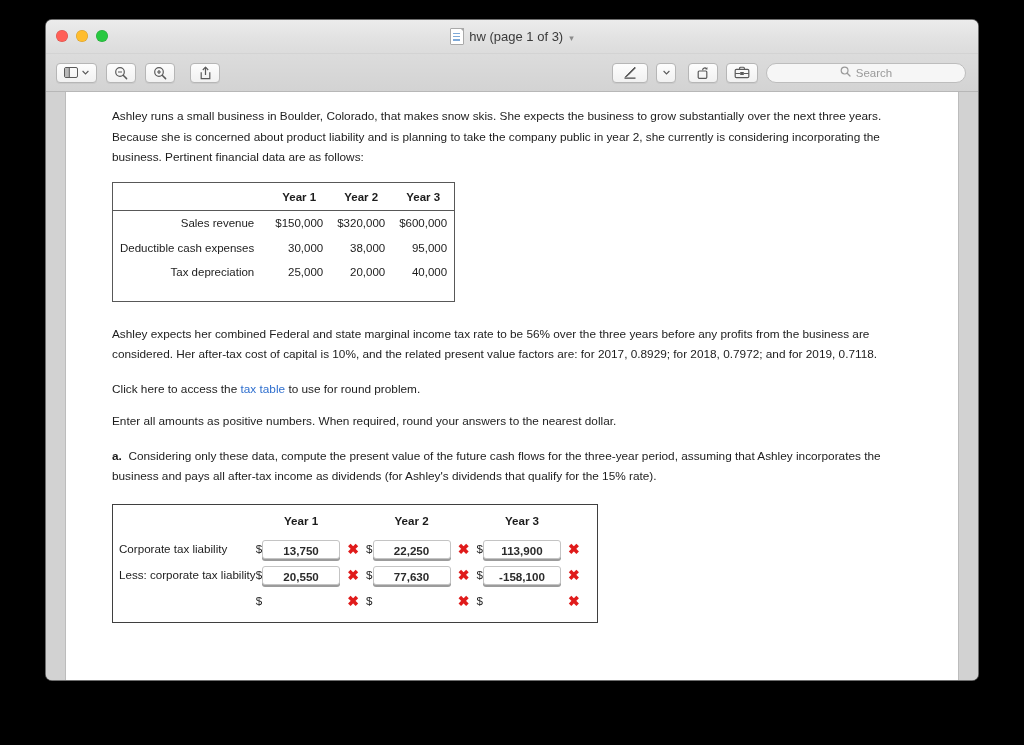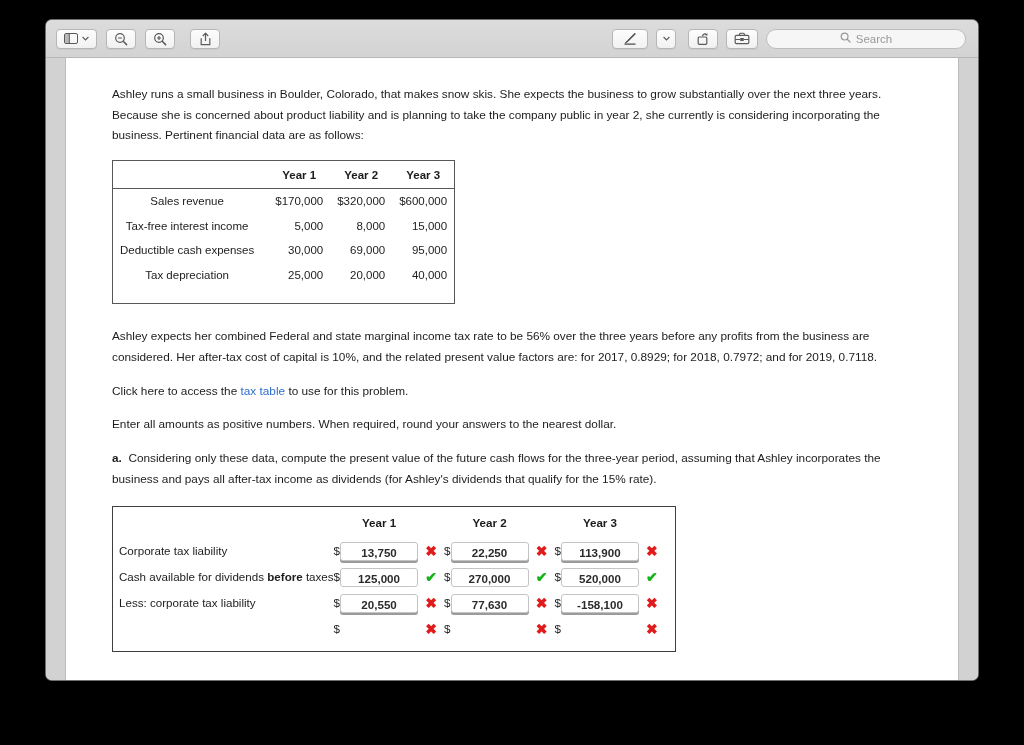--- a/index.html
+++ b/index.html
@@ -157,21 +157,21 @@
 
   .page {
     flex: 1 1 auto;
     background: #ffffff;
     position: relative;
     overflow: hidden;
     padding: 0;
   }
   .page-inner {
     position: absolute;
-    left: 0; top: 12px;
+    left: 0; top: 0;
     width: 100%;
   }
 
   
   .doc {
     font-size: 11.8px;
     color: #1c1c1c;
     line-height: 20.5px;
     padding: 14px 46px 0 46px;
   }
@@ -192,21 +192,21 @@
     white-space: nowrap;
   }
   table.given thead th {
     font-weight: bold;
     text-align: center;
     border-bottom: 1px solid #585858;
     padding-top: 4px;
     padding-bottom: 3px;
   }
   table.given thead th.blank { border-bottom: 1px solid #585858; }
-  table.given tbody td.lbl { text-align: center; padding-right: 14px; }
+  table.given tbody td.lbl { text-align: right; padding-right: 14px; }
   table.given tbody td.num { text-align: right; }
   table.given tbody tr:last-child td { padding-bottom: 18px; }
 
   
   .answer-box {
     border: 1px solid #3f3f3f;
     margin: 3px 0 0 0;
     padding: 6px 10px 8px 6px;
     display: inline-block;
   }
@@ -261,20 +261,32 @@
   }
   .inputbox.shadowed {
     box-shadow: 0 2px 0 0 #9b9b9b;
   }
 </style>
 </head>
 <body>
 
 <div id="window">
 
+  <div class="titlebar">
+    <div class="traffic">
+      <div class="light red"></div>
+      <div class="light yellow"></div>
+      <div class="light green"></div>
+    </div>
+    <div class="doc-title">
+      <span class="doc-icon"></span>
+      <span>hw (page 1 of 3)</span>
+      <span class="title-chevron">▾</span>
+    </div>
+  </div>
 
   <div class="toolbar">
     <div class="tb-left">
 
       <div class="tbtn wide">
         <span>
           <svg width="14" height="11" viewBox="0 0 14 11">
             <rect x="0.5" y="0.5" width="13" height="10" rx="1.5" fill="none" stroke="#5a5a5a"></rect>
             <rect x="1" y="1" width="4.2" height="9" fill="#b9b9b9"></rect>
             <line x1="5.3" y1="0.5" x2="5.3" y2="10.5" stroke="#5a5a5a"></line>
@@ -388,48 +400,42 @@
               <tr>
                 <th class="blank"></th>
                 <th>Year 1</th>
                 <th>Year 2</th>
                 <th>Year 3</th>
               </tr>
             </thead>
             <tbody id="given-body">
                 <tr>
                   <td class="lbl">Sales revenue</td>
-                  <td class="num">$170,000</td>
+                  <td class="num">$150,000</td>
                   <td class="num">$320,000</td>
                   <td class="num">$600,000</td>
                 </tr>
                 <tr>
-                  <td class="lbl">Tax-free interest income</td>
-                  <td class="num">5,000</td>
-                  <td class="num">8,000</td>
-                  <td class="num">15,000</td>
-                </tr>
-                <tr>
                   <td class="lbl">Deductible cash expenses</td>
                   <td class="num">30,000</td>
-                  <td class="num">69,000</td>
+                  <td class="num">38,000</td>
                   <td class="num">95,000</td>
                 </tr>
                 <tr>
                   <td class="lbl">Tax depreciation</td>
                   <td class="num">25,000</td>
                   <td class="num">20,000</td>
                   <td class="num">40,000</td>
                 </tr>
               </tbody>
           </table>
 
           <p>Ashley expects her combined Federal and state marginal income tax rate to be 56% over the three years before any profits from the business are considered. Her after-tax cost of capital is 10%, and the related present value factors are: for 2017, 0.8929; for 2018, 0.7972; and for 2019, 0.7118.</p>
 
-          <p class="tight"><span>Click here to access the </span><a class="link" href="#">tax table</a><span> to use for this problem.</span></p>
+          <p class="tight"><span>Click here to access the </span><a class="link" href="#">tax table</a><span> to use for round problem.</span></p>
 
           <p>Enter all amounts as positive numbers. When required, round your answers to the nearest dollar.</p>
 
           <p><b>a.</b>&nbsp;&nbsp;<span>Considering only these data, compute the present value of the future cash flows for the three-year period, assuming that Ashley incorporates the business and pays all after-tax income as dividends (for Ashley's dividends that qualify for the 15% rate).</span></p>
 
           <div class="answer-box">
             <table class="answer">
               <thead>
                 <tr>
                   <th></th>
@@ -457,38 +463,20 @@
                       <div class="inputbox shadowed">22,250</div>
                     </td>
                     <td class="mark bad" style="color: rgb(224, 27, 27);">✖</td>
                     <td class="dollar">$</td>
                     <td class="cell">
                       <div class="inputbox shadowed">113,900</div>
                     </td>
                     <td class="mark bad" style="color: rgb(224, 27, 27);">✖</td>
                   </tr>
                   <tr>
-                    <td class="rowlabel"><span>Cash available for dividends </span><b>before</b><span> taxes</span></td>
-                    <td class="dollar">$</td>
-                    <td class="cell">
-                      <div class="inputbox">125,000</div>
-                    </td>
-                    <td class="mark ok" style="color: rgb(22, 178, 26);">✔</td>
-                    <td class="dollar">$</td>
-                    <td class="cell">
-                      <div class="inputbox">270,000</div>
-                    </td>
-                    <td class="mark ok" style="color: rgb(22, 178, 26);">✔</td>
-                    <td class="dollar">$</td>
-                    <td class="cell">
-                      <div class="inputbox">520,000</div>
-                    </td>
-                    <td class="mark ok" style="color: rgb(22, 178, 26);">✔</td>
-                  </tr>
-                  <tr>
                     <td class="rowlabel"><span>Less: corporate tax liability</span></td>
                     <td class="dollar">$</td>
                     <td class="cell">
                       <div class="inputbox shadowed">20,550</div>
                     </td>
                     <td class="mark bad" style="color: rgb(224, 27, 27);">✖</td>
                     <td class="dollar">$</td>
                     <td class="cell">
                       <div class="inputbox shadowed">77,630</div>
                     </td>

